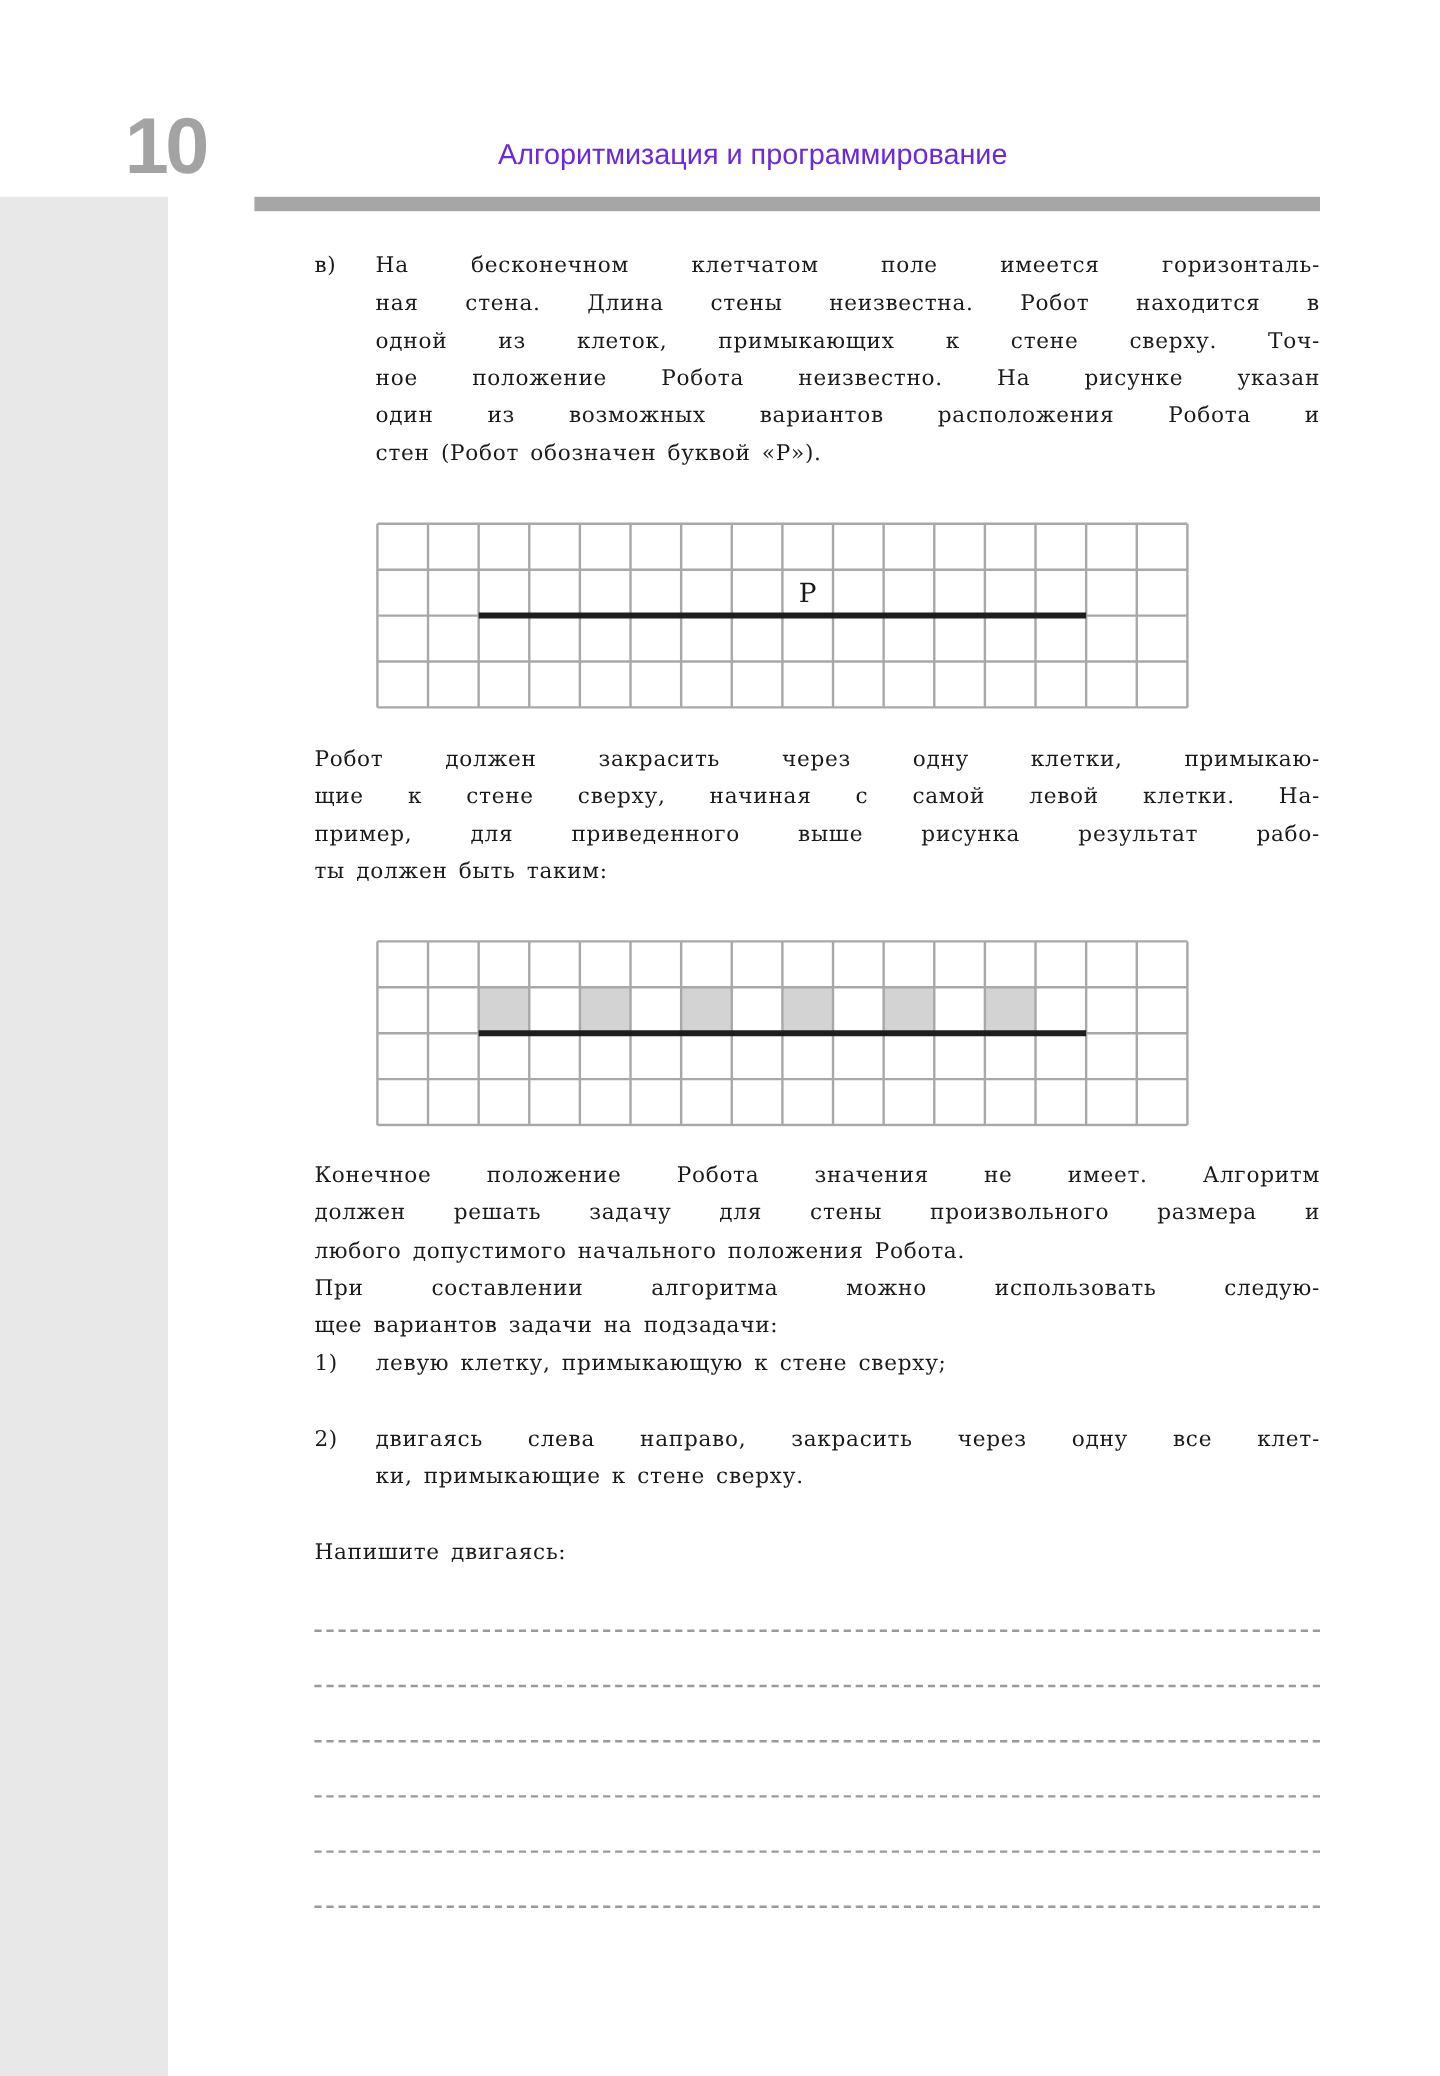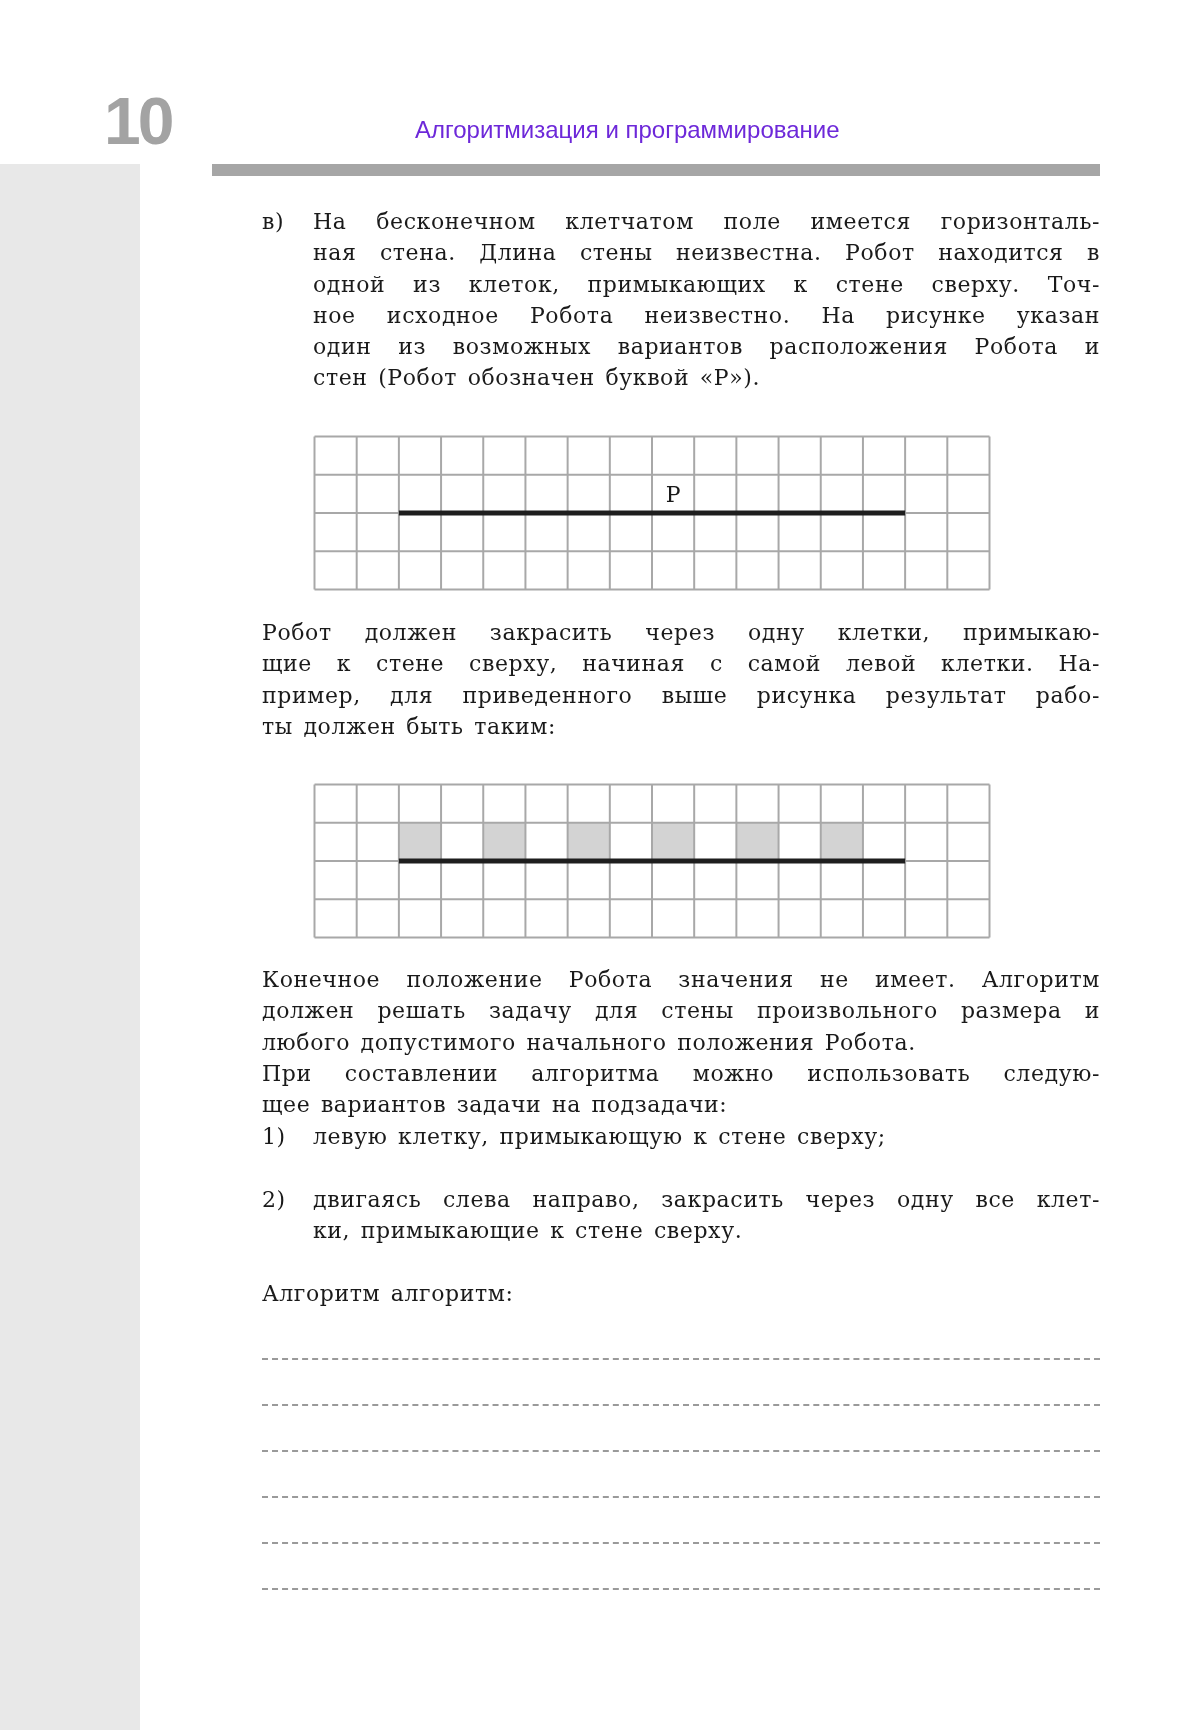--- a/index.html
+++ b/index.html
@@ -23,21 +23,21 @@
     position: absolute; left: 415px; top: 118px; width: 480px;
     font-family: "Liberation Sans", "DejaVu Sans", sans-serif;
     font-size: 24px; color: #6d28d9; line-height: 1; white-space: nowrap;
   }
   .head-bar {
     position: absolute; left: 212px; top: 164px; width: 888px; height: 12px;
     background: #a6a6a6;
   }
   .text {
     position: absolute; left: 262px; width: 838px;
-    font-size: 22px; line-height: 31.3px; text-align: justify;
+    font-size: 18px; line-height: 31.3px; text-align: justify;
     letter-spacing: 0.6px; word-spacing: 3px;
     -webkit-hyphens: manual; hyphens: manual;
   }
   .text .line { display: block; text-align: justify; text-align-last: justify; white-space: nowrap; }
   .text .line.last { text-align-last: left; }
   .hang { position: absolute; }
   .hang .marker { position: absolute; left: 0; top: 0; }
   .hang .body { position: absolute; left: 51px; width: 787px; }
   .grid {
     position: absolute; left: 313px; width: 678px; height: 156px;
@@ -55,21 +55,21 @@
 <div class="page-num">10</div>
 <div class="running-head">Алгоритмизация и программирование</div>
 <div class="head-bar"></div>
 
 <div class="text hang" style="top:206px;">
   <span class="marker">в)</span>
   <div class="body">
     <span class="line">На бесконечном клетчатом поле имеется горизонталь-</span>
     <span class="line">ная стена. Длина стены неизвестна. Робот находится в</span>
     <span class="line">одной из клеток, примыкающих к стене сверху. Точ-</span>
-    <span class="line">ное исходное Робота неизвестно. На рисунке указан</span>
+    <span class="line">ное положение Робота неизвестно. На рисунке указан</span>
     <span class="line">один из возможных вариантов расположения Робота и</span>
     <span class="line last">стен (Робот обозначен буквой «Р»).</span>
   </div>
 </div>
 
 <div class="grid" style="top:435px;">
   <svg id="grid-initial" width="678" height="156">
       <line x1="1.5" y1="1.5" x2="1.5" y2="154.5" stroke="#a8a8a8" stroke-width="2"></line>
       <line x1="43.6875" y1="1.5" x2="43.6875" y2="154.5" stroke="#a8a8a8" stroke-width="2"></line>
       <line x1="85.875" y1="1.5" x2="85.875" y2="154.5" stroke="#a8a8a8" stroke-width="2"></line>
@@ -155,21 +155,21 @@
 
 <div class="text hang" style="top:1184px;">
   <span class="marker">2)</span>
   <div class="body">
     <span class="line">двигаясь слева направо, закрасить через одну все клет-</span>
     <span class="line last">ки, примыкающие к стене сверху.</span>
   </div>
 </div>
 
 <div class="text" style="top:1278px;">
-  <span class="line last">Алгоритм алгоритм:</span>
+  <span class="line last">Напишите двигаясь:</span>
 </div>
 
 <div id="answer-lines">
     <div class="dash" style="top: 1358px;"></div>
     <div class="dash" style="top: 1404px;"></div>
     <div class="dash" style="top: 1450px;"></div>
     <div class="dash" style="top: 1496px;"></div>
     <div class="dash" style="top: 1542px;"></div>
     <div class="dash" style="top: 1588px;"></div>
   </div>

